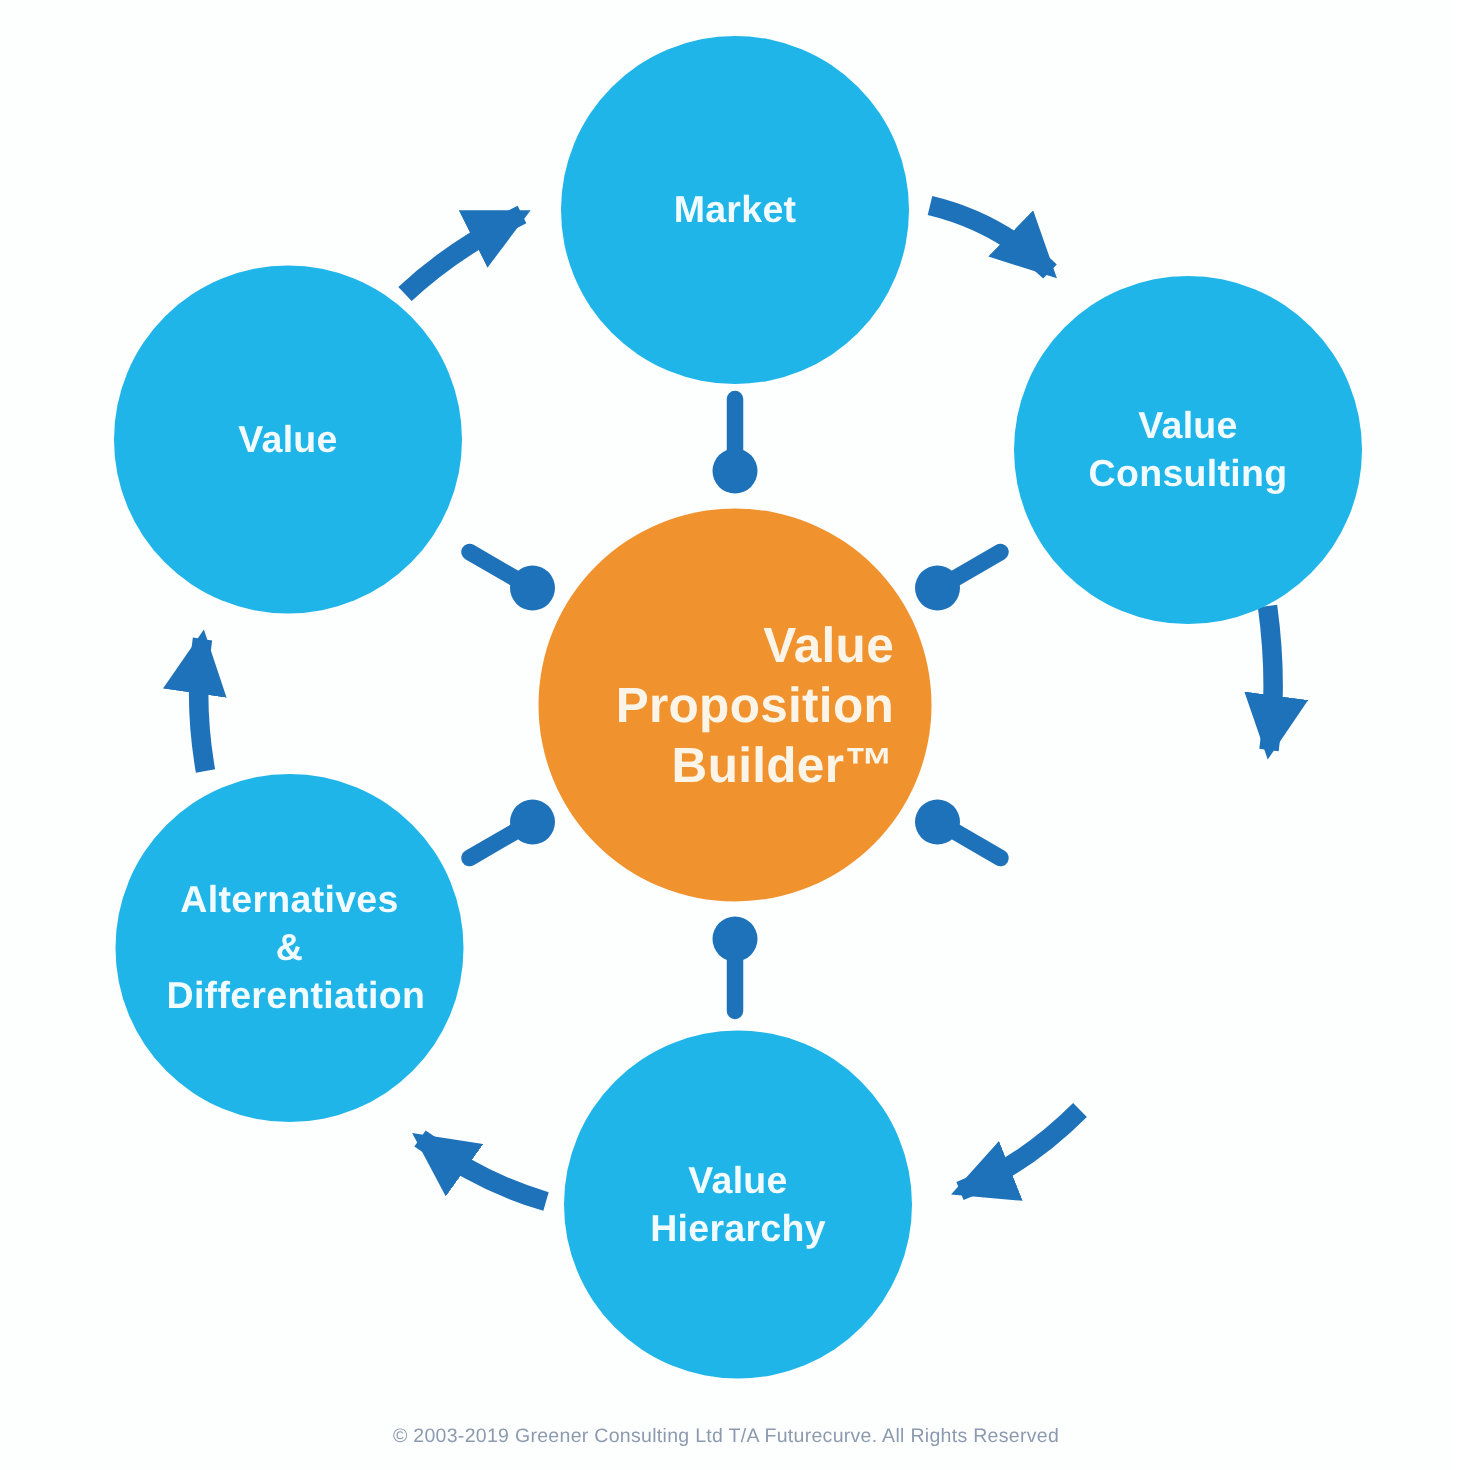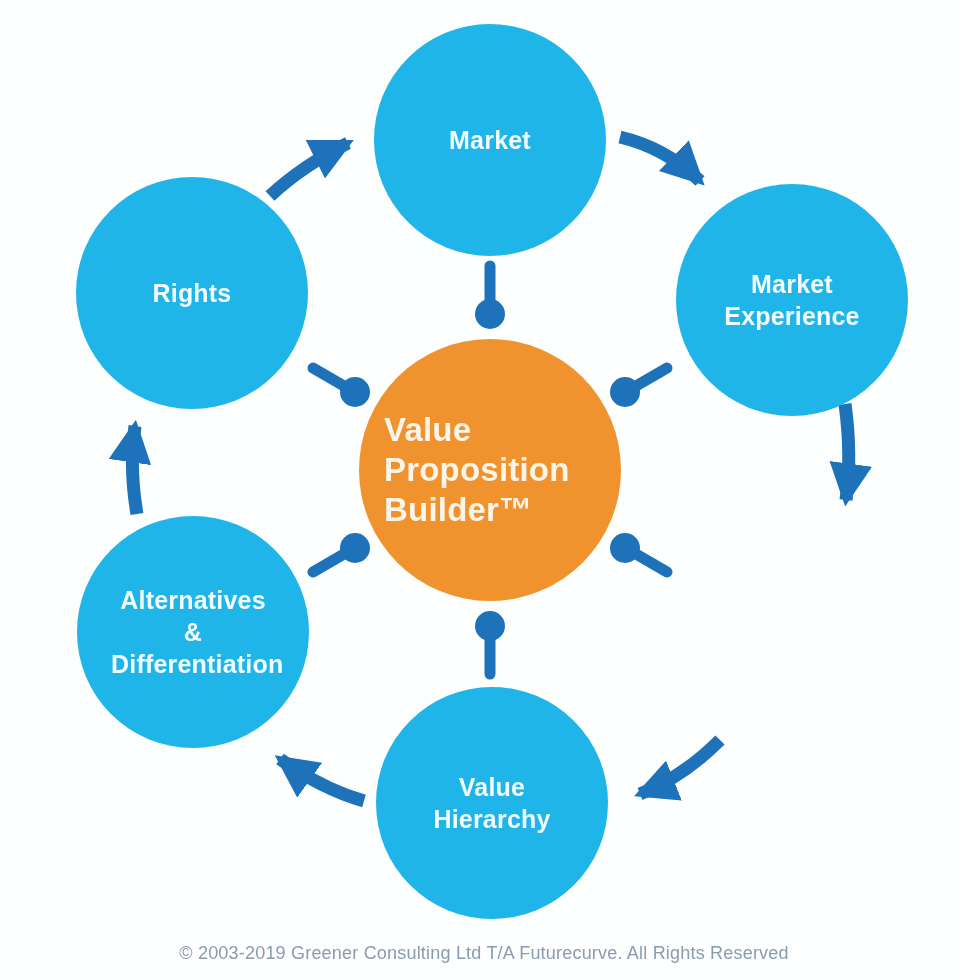--- a/index.html
+++ b/index.html
@@ -45,21 +45,21 @@
     line-height:1.28;
     letter-spacing:.2px;
   }
   .center-node{
     position:absolute;
     left:359px;top:339px;
     width:262px;height:262px;
     border-radius:50%;
     background:var(--center-fill,#f0922e);
     display:flex;align-items:center;justify-content:center;
-    text-align:left;
+    text-align:right;
   }
   .center-node .label{
     max-width:212px;
     color:#fbf5e9;
     font-size:33px;
     font-weight:700;
     line-height:1.22;
     letter-spacing:.2px;
   }
   .node-market{left:374px;top:24px;}
@@ -67,21 +67,21 @@
   .node-offerings{left:674px;top:518px;}
   .node-value-hierarchy{left:376px;top:687px;text-align:center;}
   .node-alternatives-differentiation{left:77px;top:516px;}
   .node-proof{left:76px;top:177px;}
   .footer{
     position:absolute;
     left:0;bottom:16px;
     width:100%;
     text-align:center;
     color:var(--footer-text,#8c9aaf);
-    font-size:18px;
+    font-size:13px;
     letter-spacing:.2px;
   }
 </style>
 </head>
 <body>
 
 <div class="canvas">
 
   <svg class="layer" width="980" height="980" viewBox="0 0 980 980" aria-hidden="true">
     <defs>
@@ -120,30 +120,30 @@
     <g>
       <line class="spoke-line" x1="313" y1="368" x2="344" y2="386"></line>
       <circle class="spoke-dot" cx="355" cy="392" r="15"></circle>
     </g>
   </svg>
 
   <div class="node node-market">
     <div class="label">Market</div>
   </div>
   <div class="node node-value-experience">
-    <div class="label">Market Experience</div>
+    <div class="label">Value Consulting</div>
   </div>
   <div class="node node-value-hierarchy">
     <div class="label">Value Hierarchy</div>
   </div>
   <div class="node node-alternatives-differentiation">
     <div class="label">Alternatives &amp; Differentiation</div>
   </div>
   <div class="node node-proof">
-    <div class="label">Rights</div>
+    <div class="label">Value</div>
   </div>
 
   <div class="center-node">
     <div class="label">Value Proposition Builder™</div>
   </div>
 
   <div class="footer">© 2003-2019 Greener Consulting Ltd T/A Futurecurve. All Rights Reserved</div>
 </div>
 
 </body></html>

